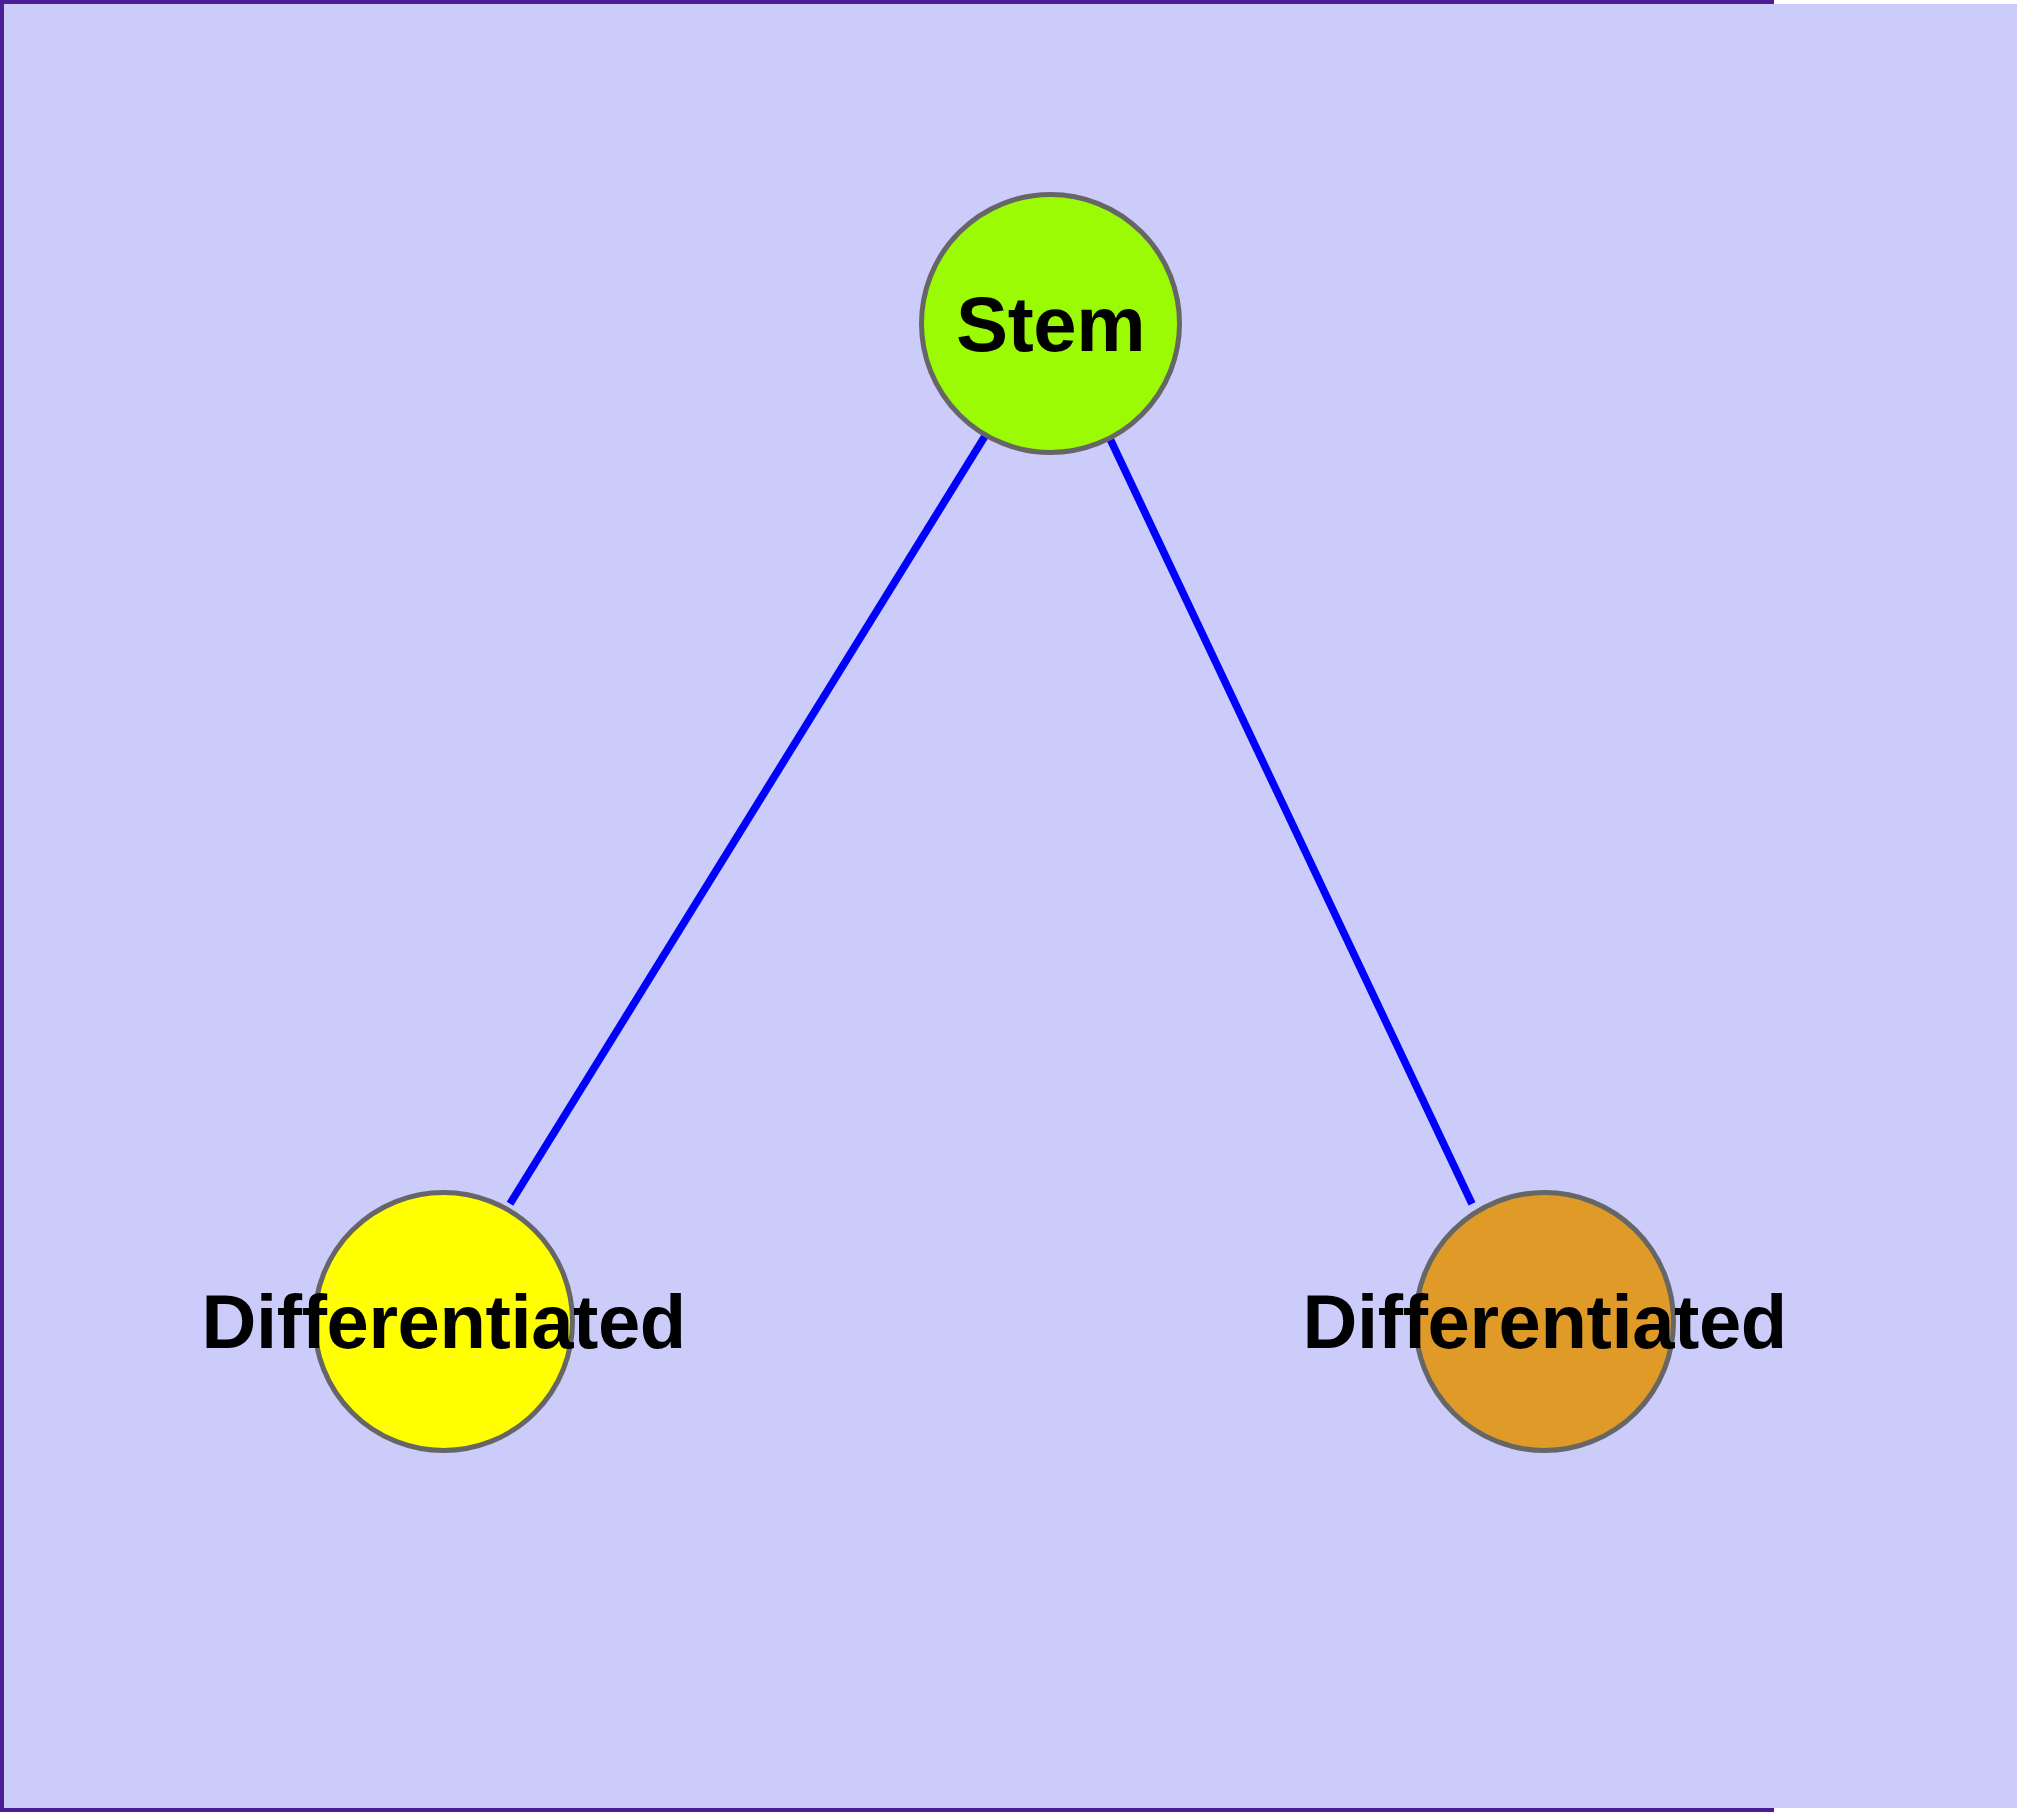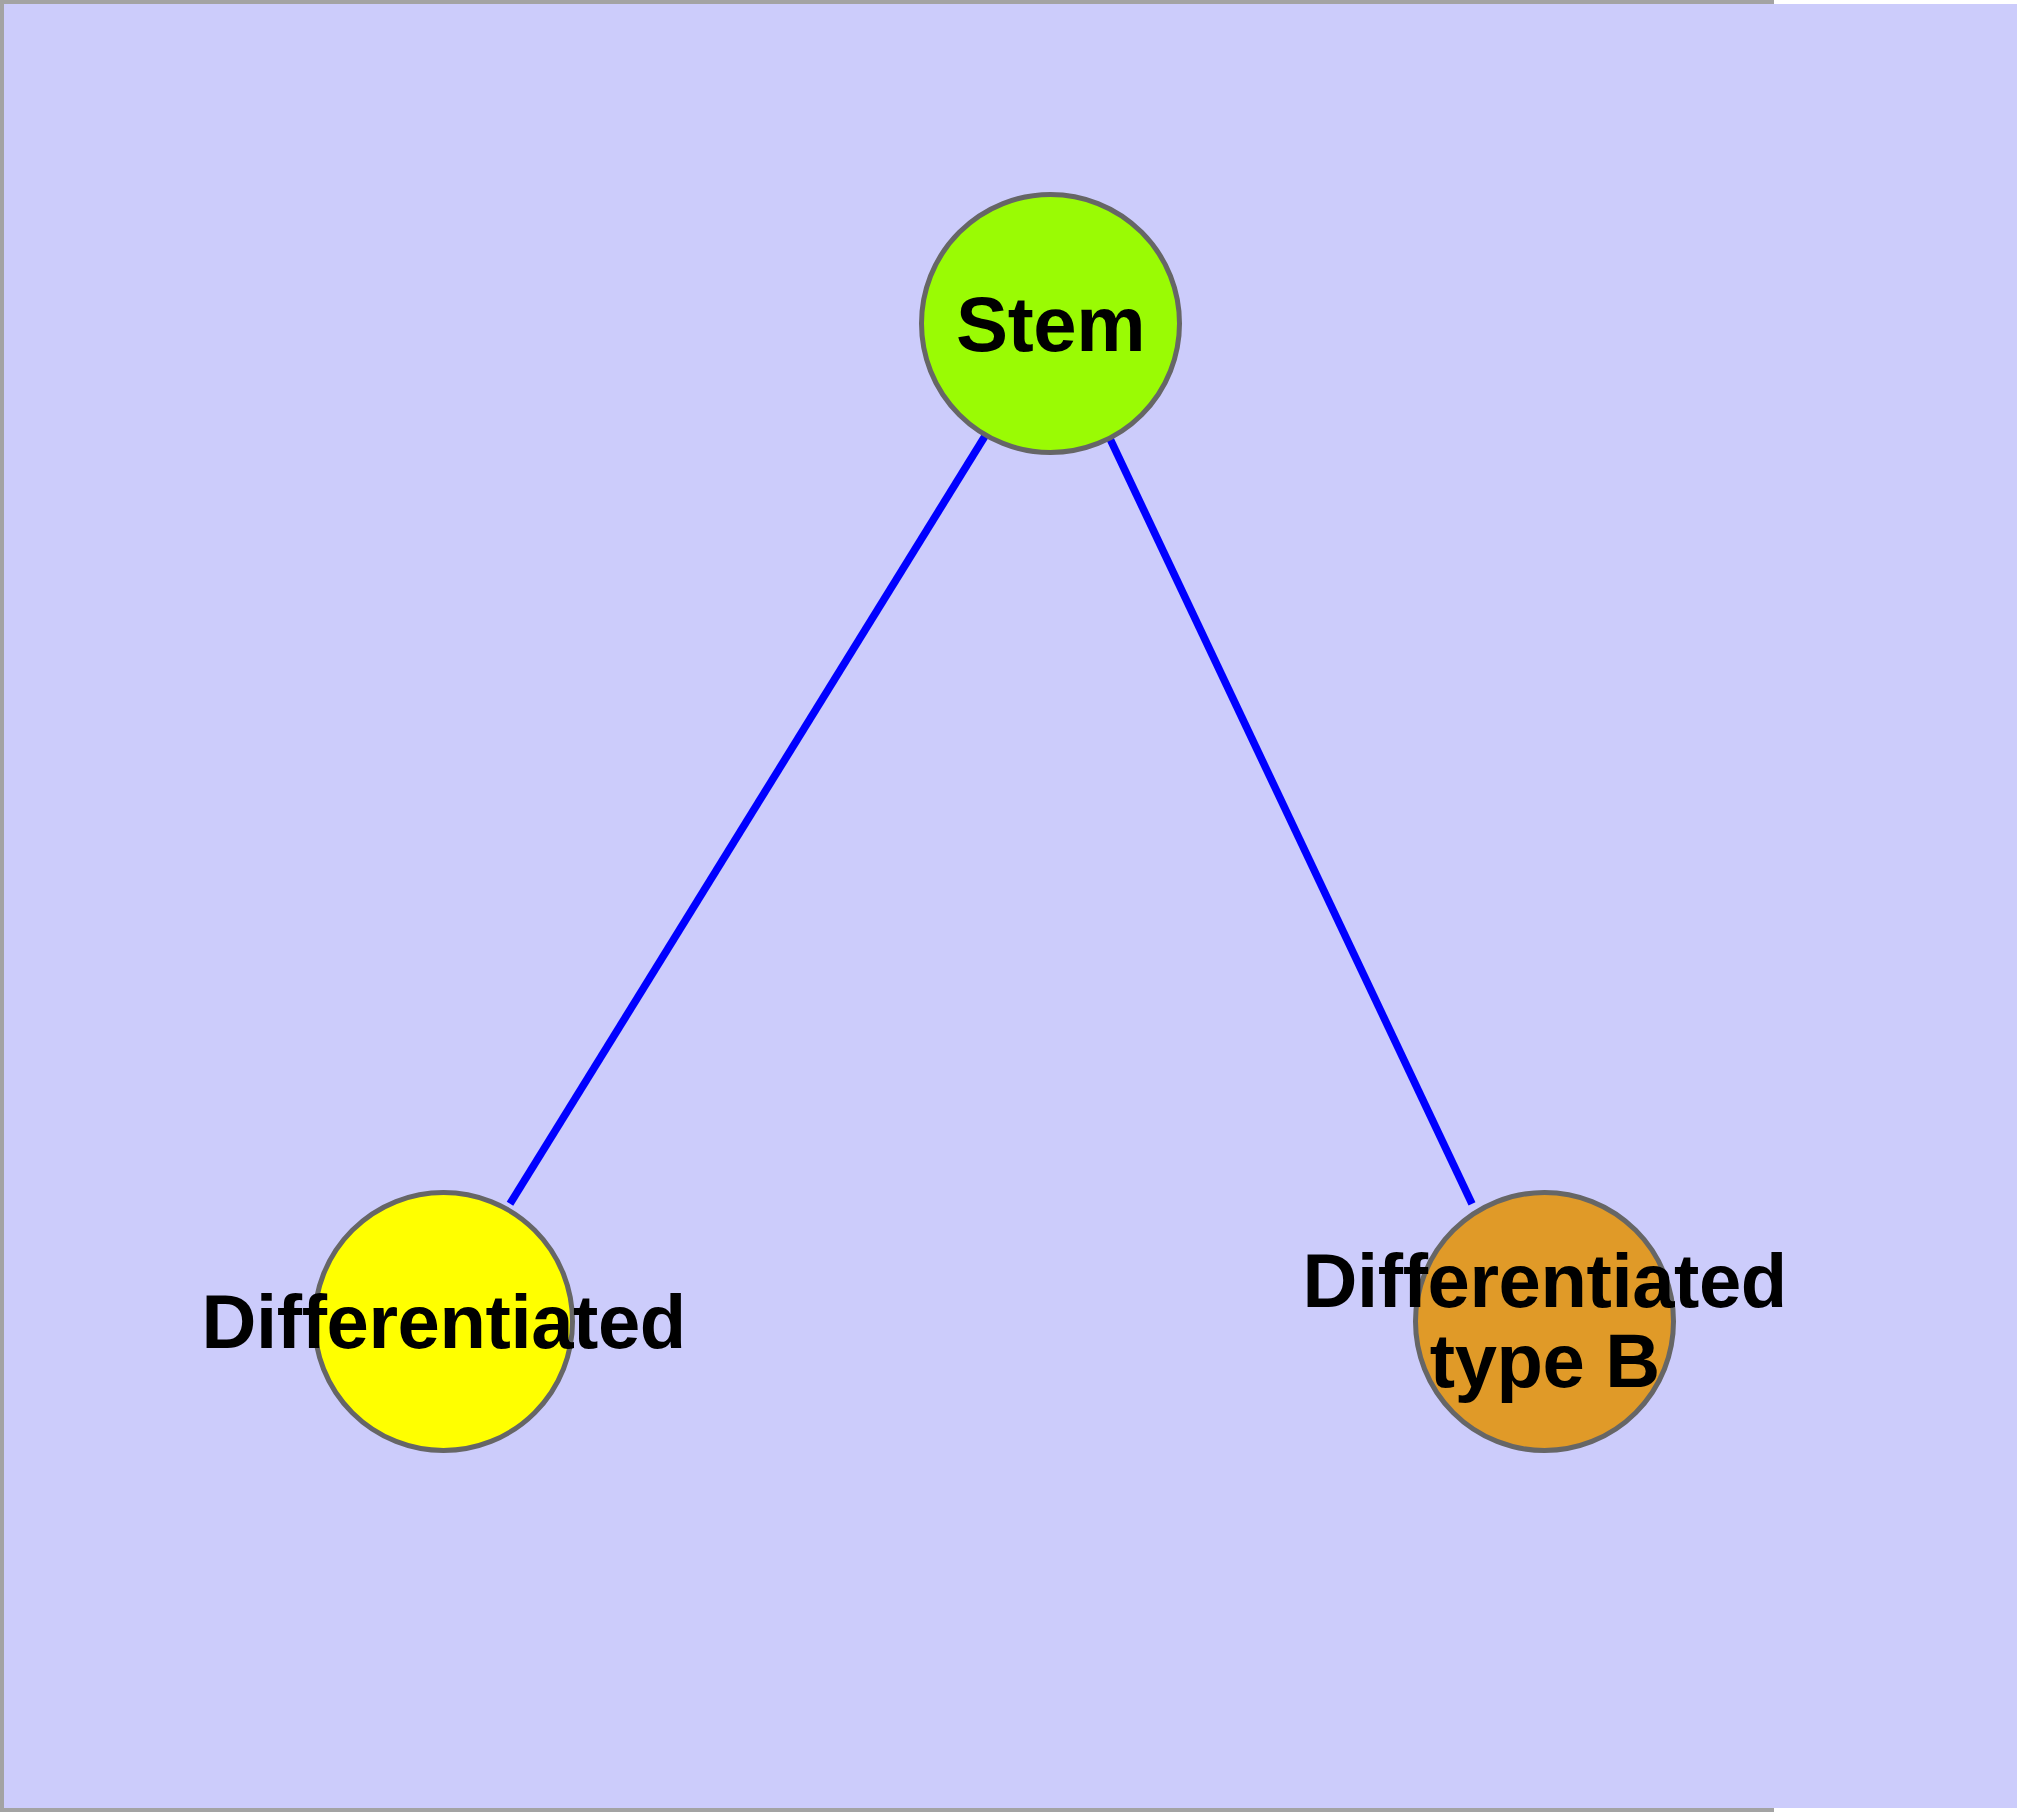--- a/index.html
+++ b/index.html
@@ -12,21 +12,21 @@
     height: 1812px;
     overflow: hidden;
     font-family: "Liberation Sans", sans-serif;
   }
 
   #graph-canvas {
     position: relative;
     width: 1774px;
     height: 1812px;
     box-sizing: border-box;
-    background: #a3a3a3;
+    background: #4c1d95;
   }
 
   #graph-plot {
     position: absolute;
     left: 4.2px;
     top: 4.2px;
     width: 2013px;
     height: 1804px;
     background: #ccccfb;
     overflow: hidden;
@@ -156,20 +156,19 @@
         <div class="node-circle"></div>
         <div class="node-label">
           <span class="label-line">Differentiated</span>
         </div>
       </div>
 
       <div class="node" id="node-diff-b">
         <div class="node-circle"></div>
         <div class="node-label">
           <span class="label-line">Differentiated</span>
-          <span class="label-line">type B</span>
         </div>
       </div>
 
     </div>
   </div>
 </div>
 
 
 </body></html>

